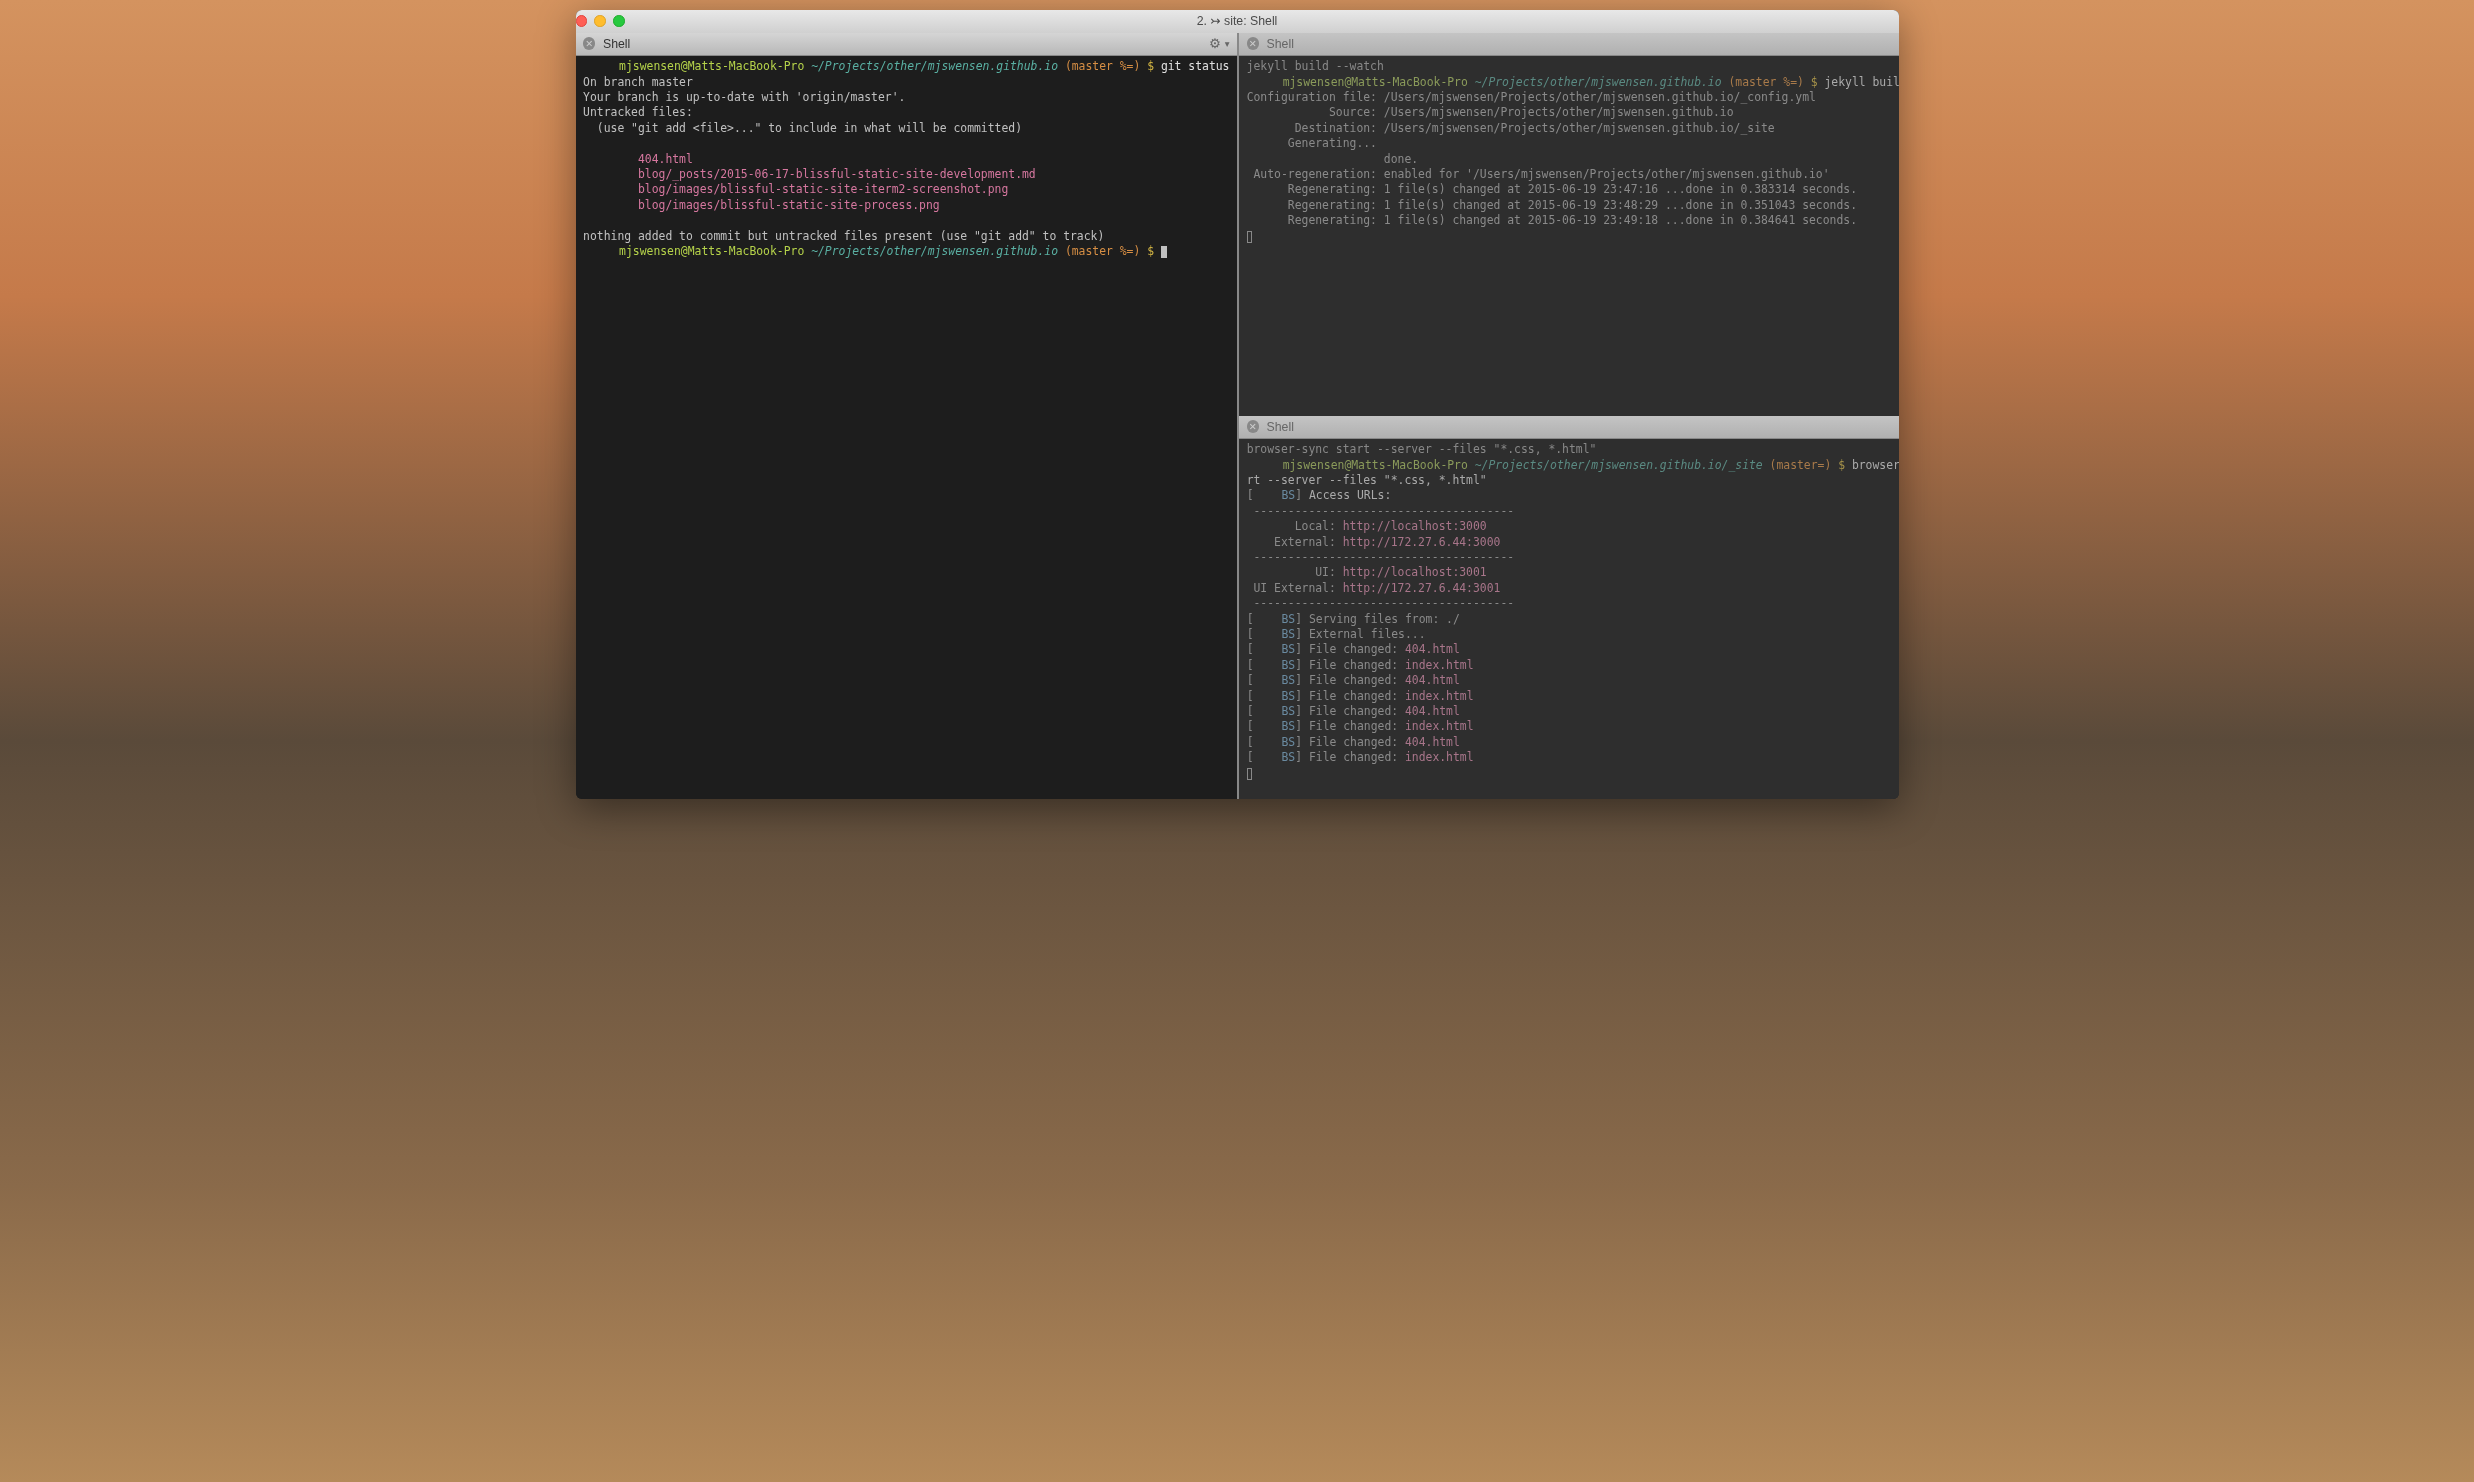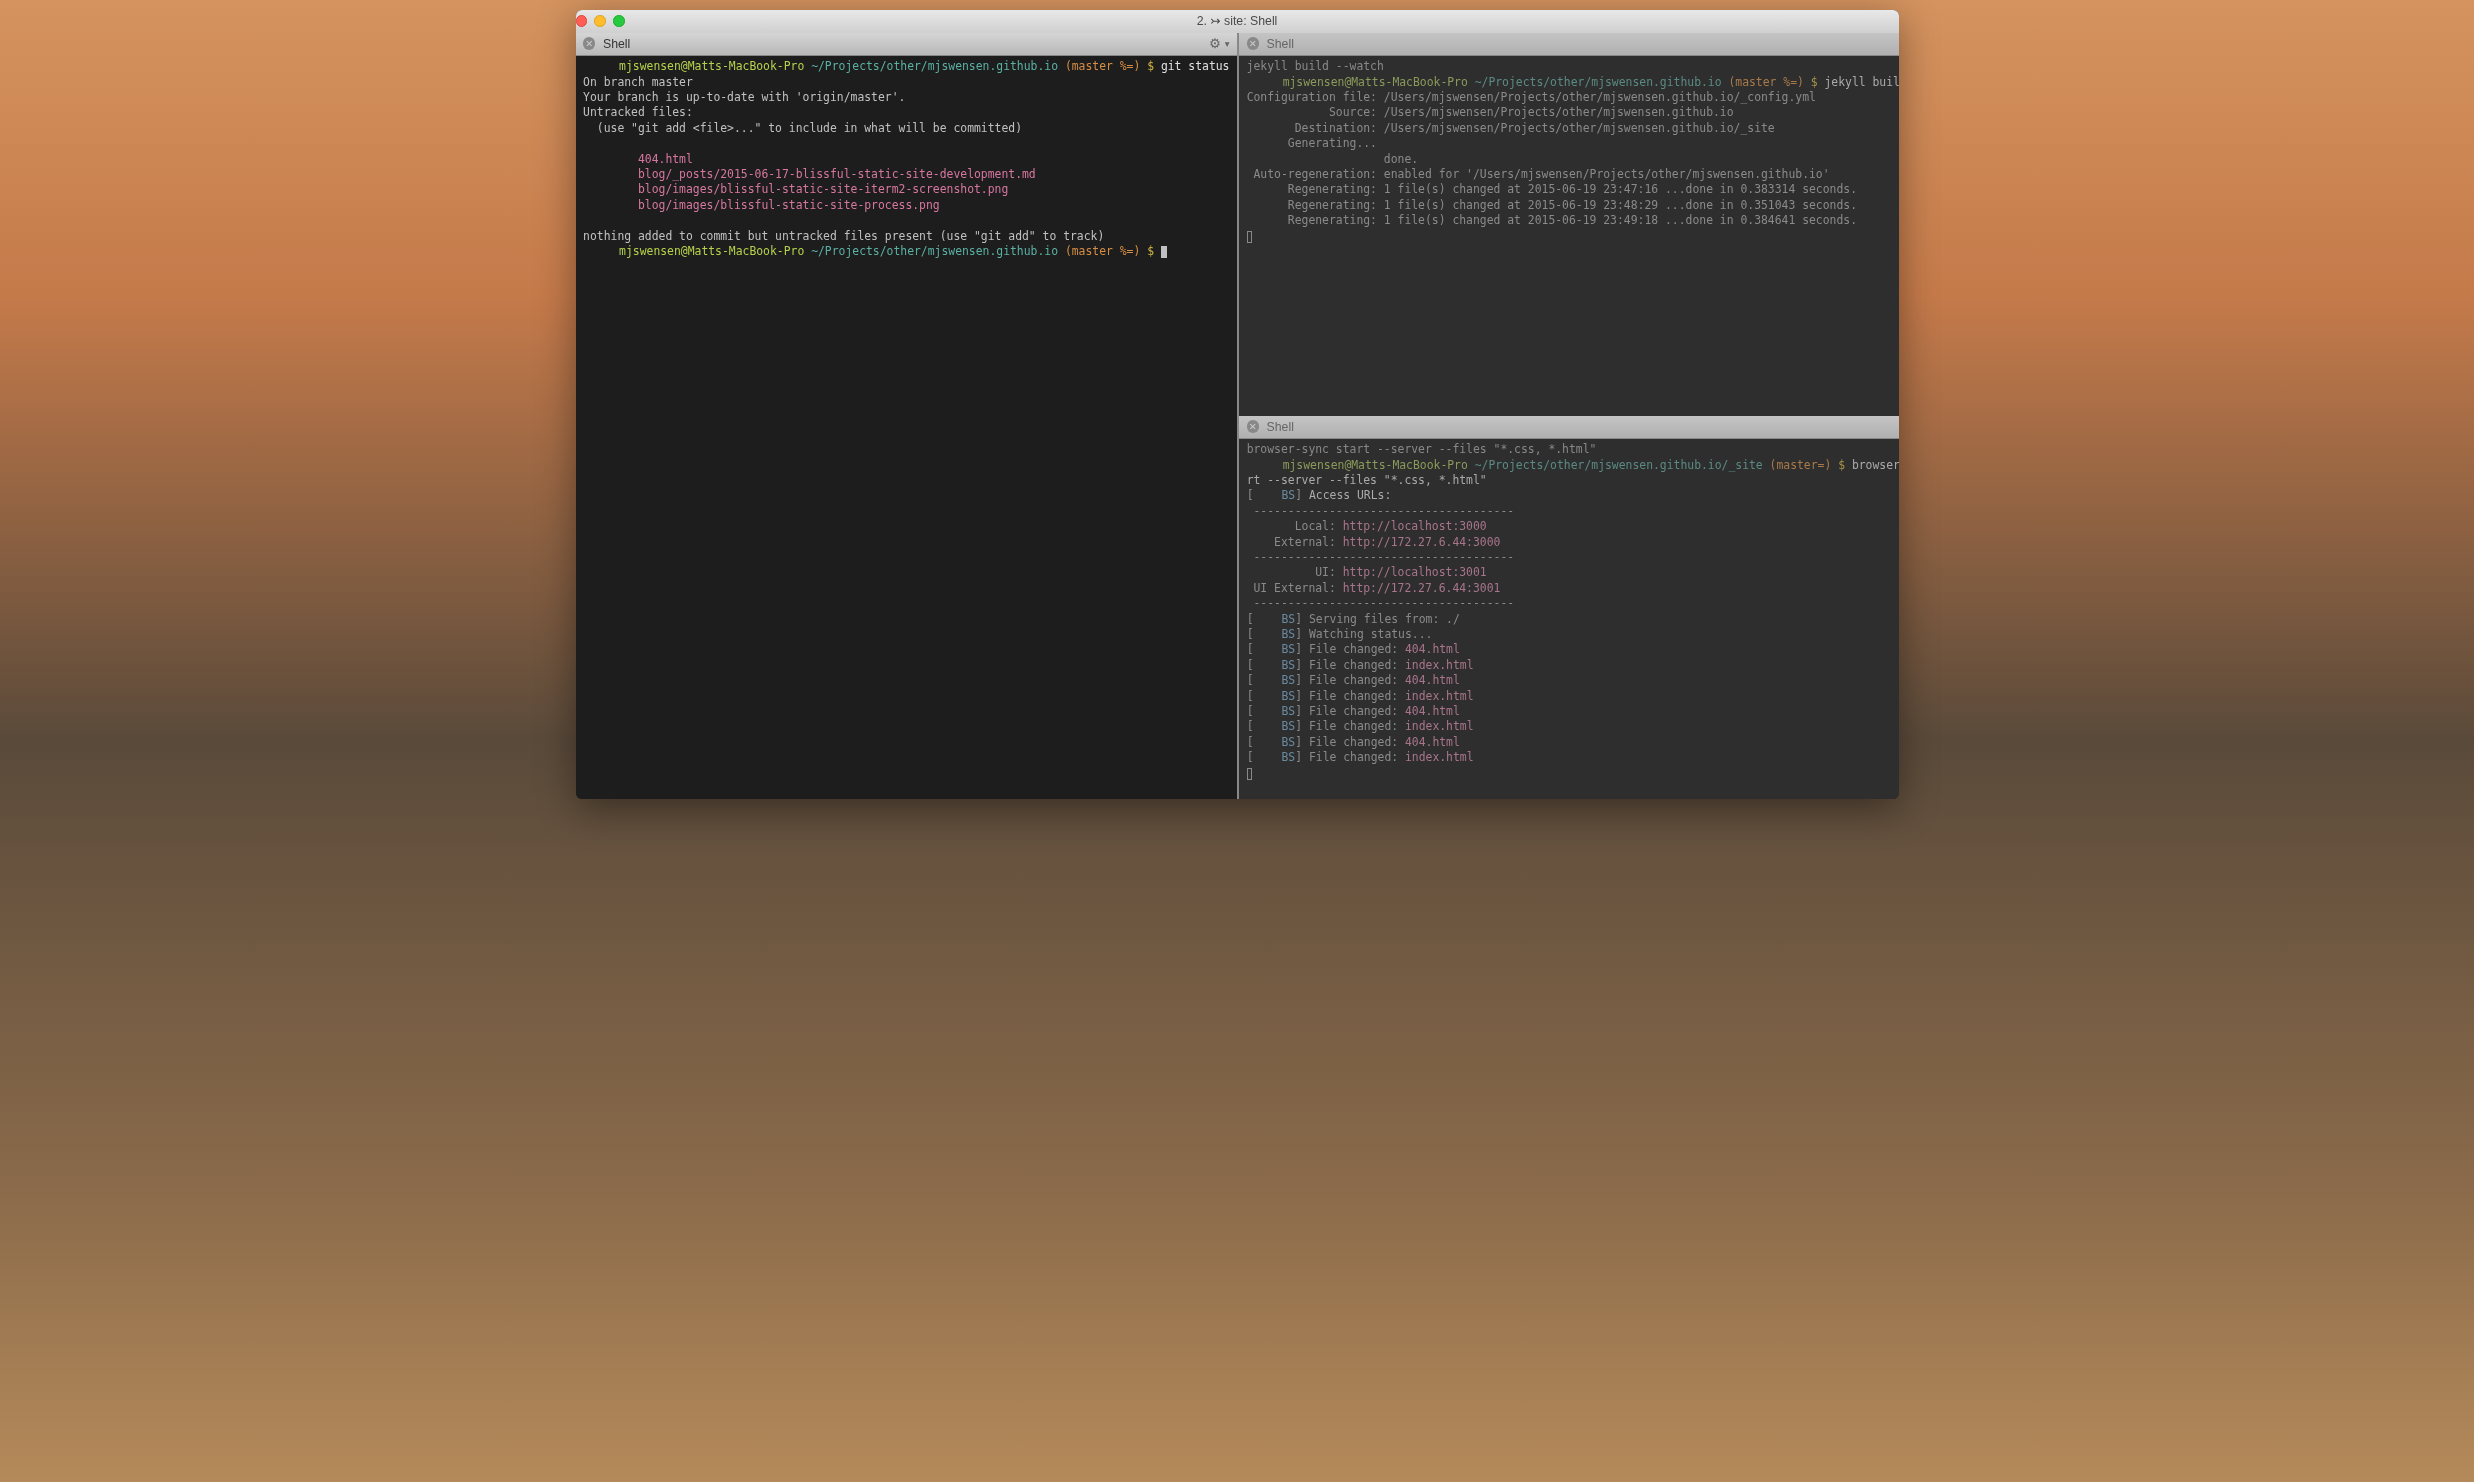--- a/index.html
+++ b/index.html
@@ -28,21 +28,21 @@
     .tab-left { display: flex; align-items: center; gap: 7.6px; }
     .tab-close { width: 12.3px; height: 12.3px; border-radius: 50%; background: #888; color: #ccc; display: flex; align-items: center; justify-content: center; font-size: 9.5px; line-height: 1; cursor: pointer; }
     .tab-label { font-size: 12.3px; color: #333; font-weight: 400; }
     .tabbar.inactive .tab-label { color: #666; }
     .tab-right { display: flex; align-items: center; gap: 3.8px; }
     .gear { color: #666; font-size: 13.3px; }
     .chev { color: #666; font-size: 9.5px; }
     .term { flex: 1; background: #1d1d1d; padding: 3.8px 7.6px; font-family: "Menlo", "Monaco", monospace; font-size: 11.4px; line-height: 1.35; color: #c0c0c0; overflow: hidden; white-space: pre; }
     .term.dim { background: #2e2e2e; color: #8a8a8a; }
     .lime { color: #b5d24a; padding-left: 36px; }
-    .teal { color: #5ab0a3; }
+    .teal { color: #5ab0a3; font-style: italic; }
     .orange { color: #d68e44; }
     .yellow { color: #d6b844; }
     .pink { color: #d6779f; }
     .blue { color: #7aa5c4; margin-left: 28px; }
     .gray { color: #888; }
     .white { color: #e0e0e0; }
     .dim .lime { color: #8a9a5a; }
     .dim .teal { color: #5a8a82; }
     .dim .orange { color: #a87a4a; }
     .dim .yellow { color: #a8944a; }
@@ -133,21 +133,21 @@
 <span class="white">rt --server --files "*.css, *.html"</span>
 [<span class="blue">BS</span>] <span class="white">Access URLs:</span>
 <span class="gray"> --------------------------------------</span>
 <span>       Local: </span><span class="pink">http://localhost:3000</span>
 <span>    External: </span><span class="pink">http://172.27.6.44:3000</span>
 <span class="gray"> --------------------------------------</span>
 <span>          UI: </span><span class="pink">http://localhost:3001</span>
 <span> UI External: </span><span class="pink">http://172.27.6.44:3001</span>
 <span class="gray"> --------------------------------------</span>
 [<span class="blue">BS</span>] <span>Serving files from: ./</span>
-[<span class="blue">BS</span>] <span>Watching status...</span>
+[<span class="blue">BS</span>] <span>External files...</span>
 [<span class="blue">BS</span>] <span>File changed: </span><span class="pink">404.html</span>
 [<span class="blue">BS</span>] <span>File changed: </span><span class="pink">index.html</span>
 [<span class="blue">BS</span>] <span>File changed: </span><span class="pink">404.html</span>
 [<span class="blue">BS</span>] <span>File changed: </span><span class="pink">index.html</span>
 [<span class="blue">BS</span>] <span>File changed: </span><span class="pink">404.html</span>
 [<span class="blue">BS</span>] <span>File changed: </span><span class="pink">index.html</span>
 [<span class="blue">BS</span>] <span>File changed: </span><span class="pink">404.html</span>
 [<span class="blue">BS</span>] <span>File changed: </span><span class="pink">index.html</span>
 <span class="cursor-outline"></span></div>
       </div>

